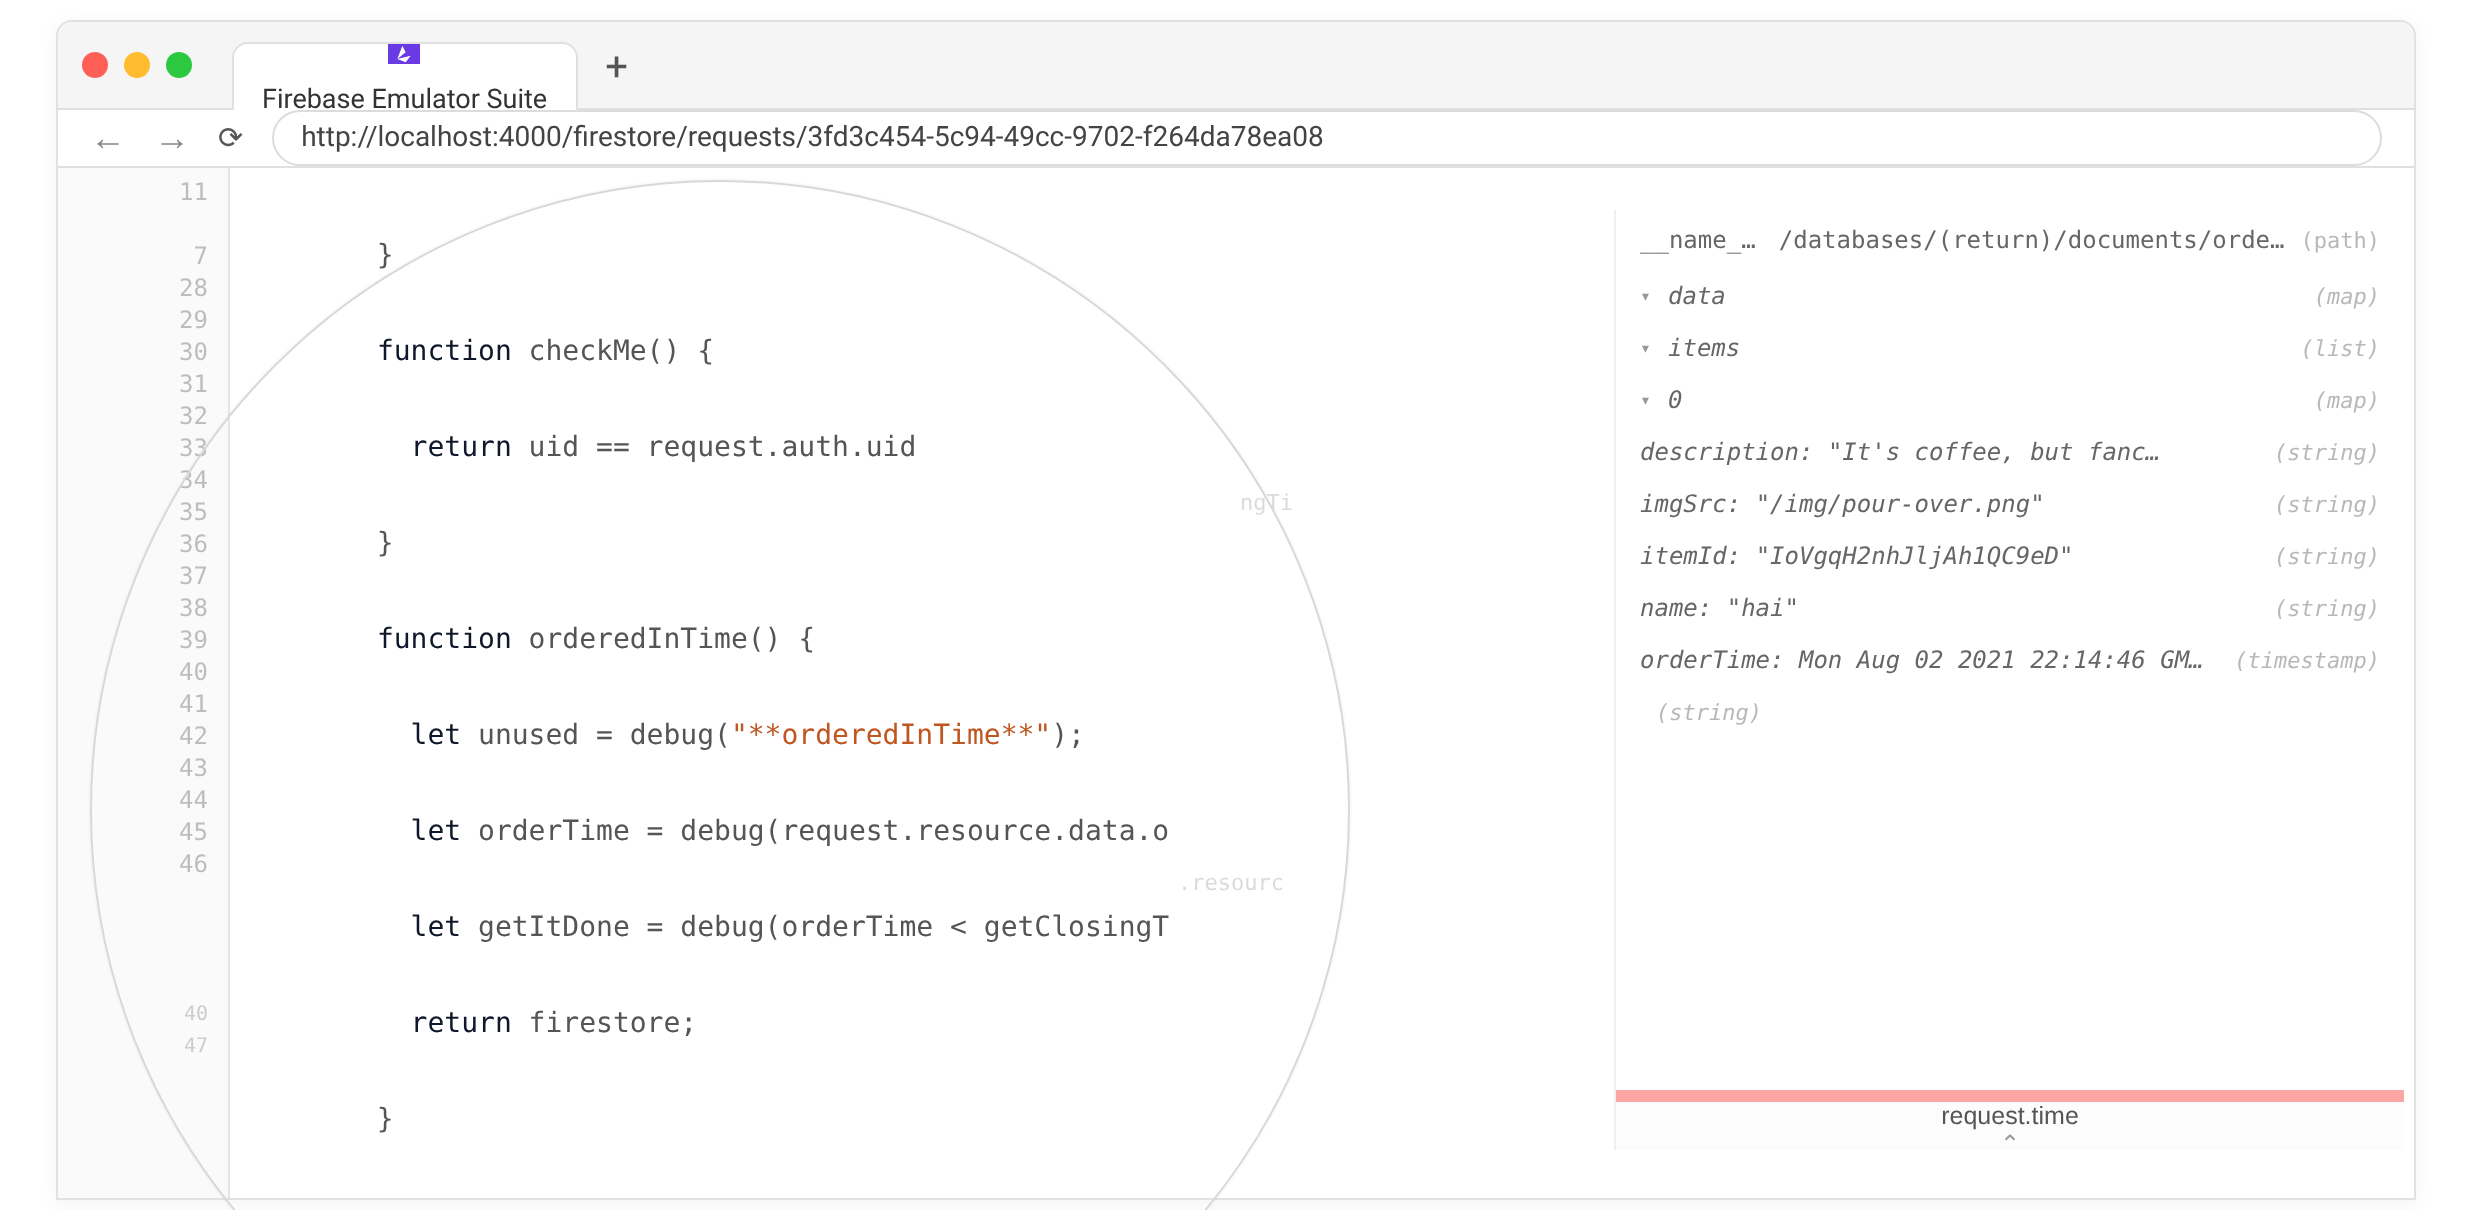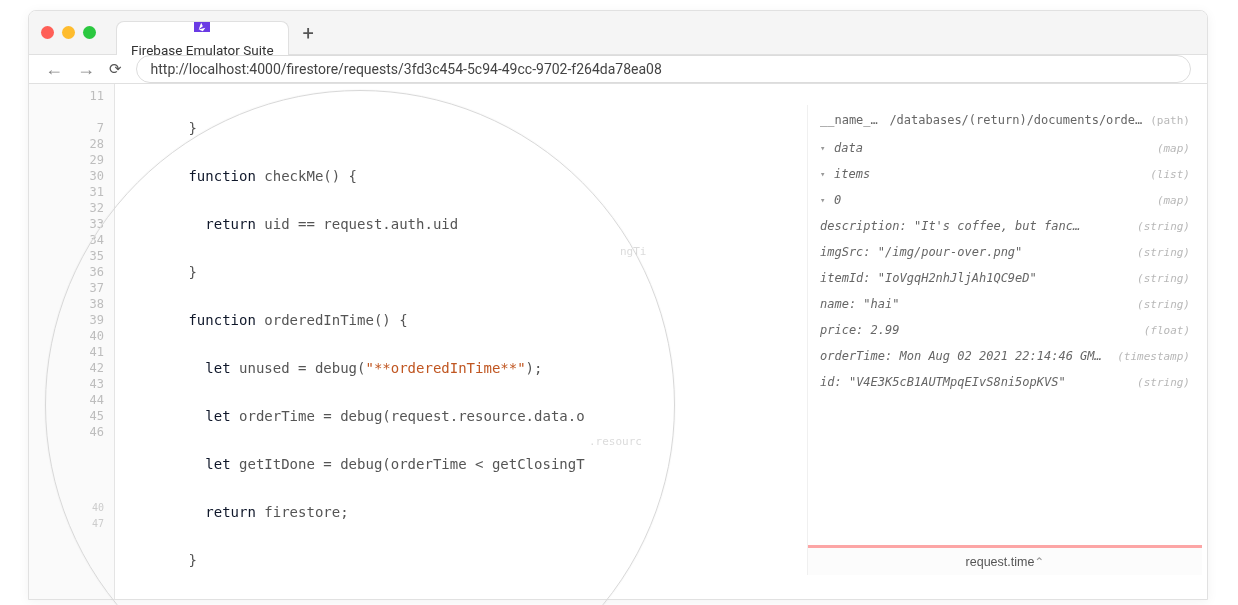--- a/index.html
+++ b/index.html
@@ -150,28 +150,29 @@
   .info-key { color:#666; white-space:nowrap; overflow:hidden; text-overflow:ellipsis; }
   .info-val { color:#666; }
   .info-dim { color:#b8b8b8; font-size:11px; margin-left:8px; }
   .indent-1 { padding-left:28px; }
   .indent-2 { padding-left:46px; }
   .indent-3 { padding-left:62px; }
   .tw { display:inline-block; width:10px; color:#999; margin-right:4px; transform:translateY(-1px); }
   .tw::before{ content:"▾"; font-size:9px; }
   .info-footer {
     position:absolute; bottom:0; left:0; right:0;
-    border-top:3px solid #fca5a5;
+    border-top:6px solid #fca5a5;
     background:#fcfcfc;
     height:30px;
-    display:flex; align-items:center; justify-content:center;
+    display:flex; align-items:center; justify-content:flex-start;
     padding:0 14px;
     font-family: -apple-system, sans-serif;
     font-size:12.5px;
     color:#555;
+    flex-direction:column;
   }
   .chev-up { color:#999; font-size:12px; }
   .left-text { display:flex; align-items:baseline; overflow:hidden; }
 </style>
 </head>
 <body>
 
 <div class="browser-frame">
   <div class="tab-bar">
     <div class="traffic-lights">
@@ -302,30 +303,25 @@
     <span class="info-dim">(string)</span>
   </div>
   <div class="info-row tight indent-3">
     <div class="left-text"><span class="info-key">itemId:</span>&nbsp;<span class="info-val">"IoVgqH2nhJljAh1QC9eD"</span></div>
     <span class="info-dim">(string)</span>
   </div>
   <div class="info-row tight indent-3">
     <div class="left-text"><span class="info-key">name:</span>&nbsp;<span class="info-val">"hai"</span></div>
     <span class="info-dim">(string)</span>
   </div>
-  <div class="info-row tight indent-3">
-    <div class="left-text"><span class="info-key">price:</span>&nbsp;<span class="info-val">2.99</span></div>
-    <span class="info-dim">(float)</span>
-  </div>
   <div class="info-row tight indent-2">
     <div class="left-text"><span class="info-key">orderTime:</span>&nbsp;<span class="info-val">Mon Aug 02 2021 22:14:46 GM…</span></div>
     <span class="info-dim">(timestamp)</span>
   </div>
   <div class="info-row tight indent-1">
-    <div class="left-text"><span class="info-key">id:</span>&nbsp;<span class="info-val">"V4E3K5cB1AUTMpqEIvS8ni5opKVS"</span></div>
     <span class="info-dim">(string)</span>
   </div>
 
   <div class="info-footer">
     <span>request.time</span>
     <span class="chev-up">⌃</span>
   </div>
 </div>
 
 <div class="lens"></div>

